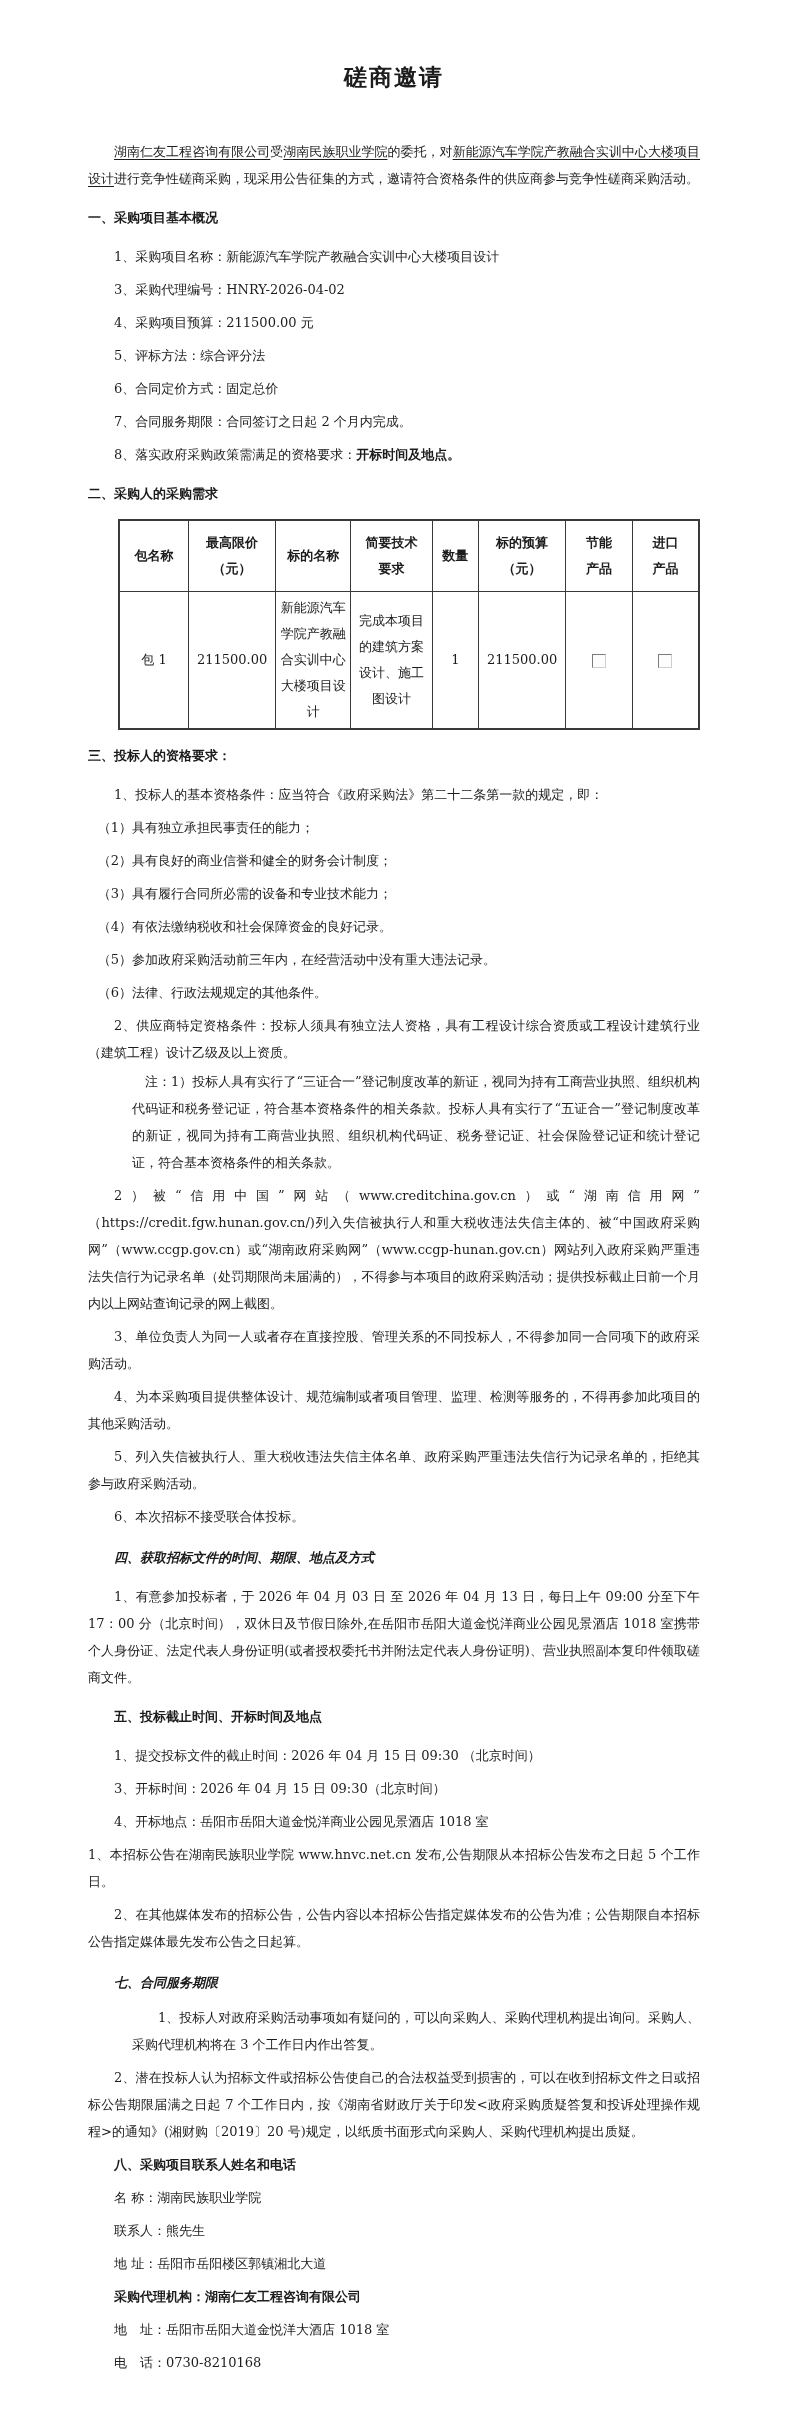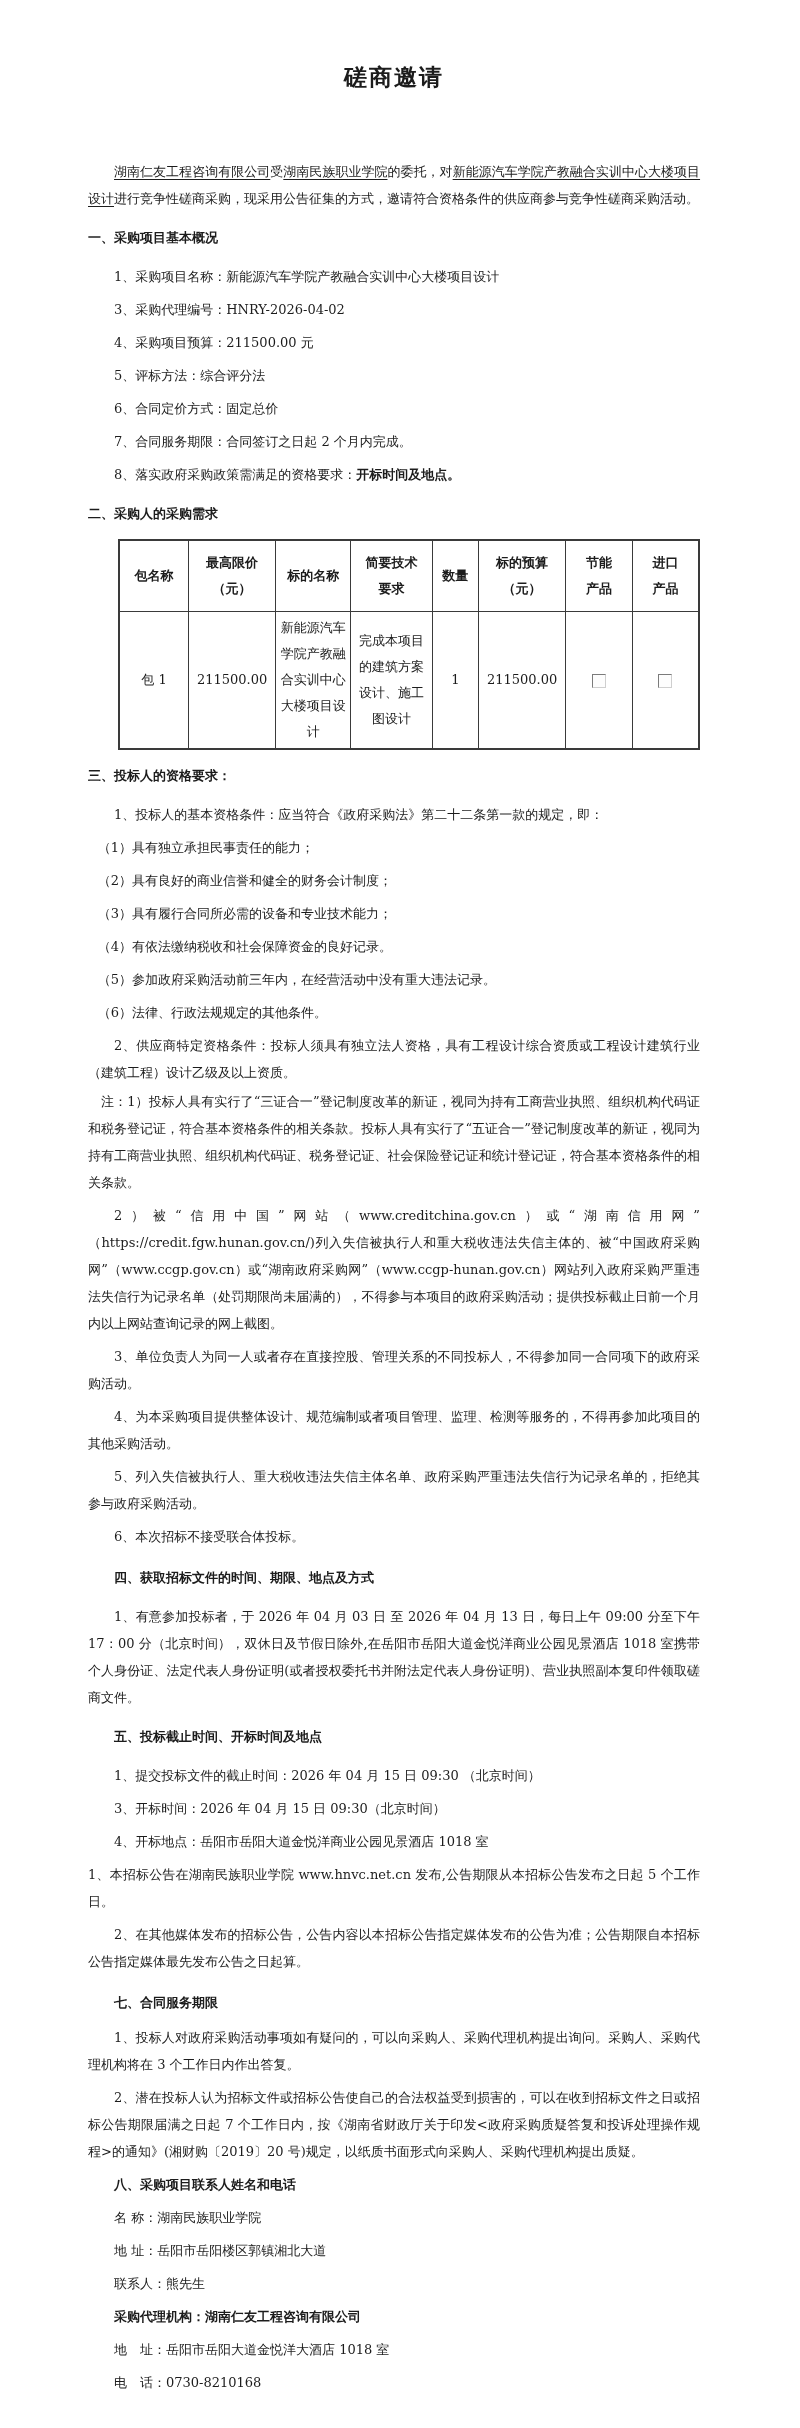--- a/index.html
+++ b/index.html
@@ -13,30 +13,30 @@
     font-family:"DejaVu Serif","Liberation Serif",serif;
     color:#1c1c1c;
     font-size:13px;
     line-height:27px;
   }
   .doc-title{
     text-align:center;
     font-size:23px;
     font-weight:bold;
     line-height:34px;
-    margin:10px 0 64px 0;
+    margin:10px 0 44px 0;
     letter-spacing:2px;
   }
   p{margin:6px 0;text-align:justify;}
   .sec-heading{font-weight:bold;margin:12px 0;}
   .indent2{text-indent:2em;}
   .indent1{text-indent:1em;}
   .indent075{text-indent:0.75em;}
-  .tight-top{margin-top:-4px;}
-  .space-top{margin-top:14px;}
+  .tight-top{margin-top:-4px;margin-left:44px;}
+  .space-top{margin-top:14px;font-style:italic;}
   .bold{font-weight:bold;}
   .u{text-decoration:underline;text-underline-offset:3px;}
   table.req-table{
     border-collapse:collapse;
     table-layout:fixed;
     width:582px;
     margin:10px 0 10px 30px;
     border:2px solid #3a3a3a;
   }
   .req-table th,.req-table td{
@@ -170,21 +170,21 @@
   <p>1、本招标公告在湖南民族职业学院 www.hnvc.net.cn 发布,公告期限从本招标公告发布之日起 5 个工作日。</p>
   <p class="indent2">2、在其他媒体发布的招标公告，公告内容以本招标公告指定媒体发布的公告为准；公告期限自本招标公告指定媒体最先发布公告之日起算。</p>
 
   <p class="sec-heading indent2 space-top">七、合同服务期限</p>
   <p class="indent2 tight-top">1、投标人对政府采购活动事项如有疑问的，可以向采购人、采购代理机构提出询问。采购人、采购代理机构将在 3 个工作日内作出答复。</p>
   <p class="indent2">2、潜在投标人认为招标文件或招标公告使自己的合法权益受到损害的，可以在收到招标文件之日或招标公告期限届满之日起 7 个工作日内，按《湖南省财政厅关于印发&lt;政府采购质疑答复和投诉处理操作规程&gt;的通知》(湘财购〔2019〕20 号)规定，以纸质书面形式向采购人、采购代理机构提出质疑。</p>
 
   <div class="contact">
     <p class="sec-heading indent2">八、采购项目联系人姓名和电话</p>
     <p class="indent2">名 称：湖南民族职业学院</p>
+    <p class="indent2">联系人：熊先生</p>
     <p class="indent2">地 址：岳阳市岳阳楼区郭镇湘北大道</p>
-    <p class="indent2">联系人：熊先生</p>
     <p class="bold indent2">采购代理机构：湖南仁友工程咨询有限公司</p>
     <p class="indent2">地　址：岳阳市岳阳大道金悦洋大酒店 1018 室</p>
     <p class="indent2">电　话：0730-8210168</p>
 
   </div>
 
 </div>
 
 </body></html>

